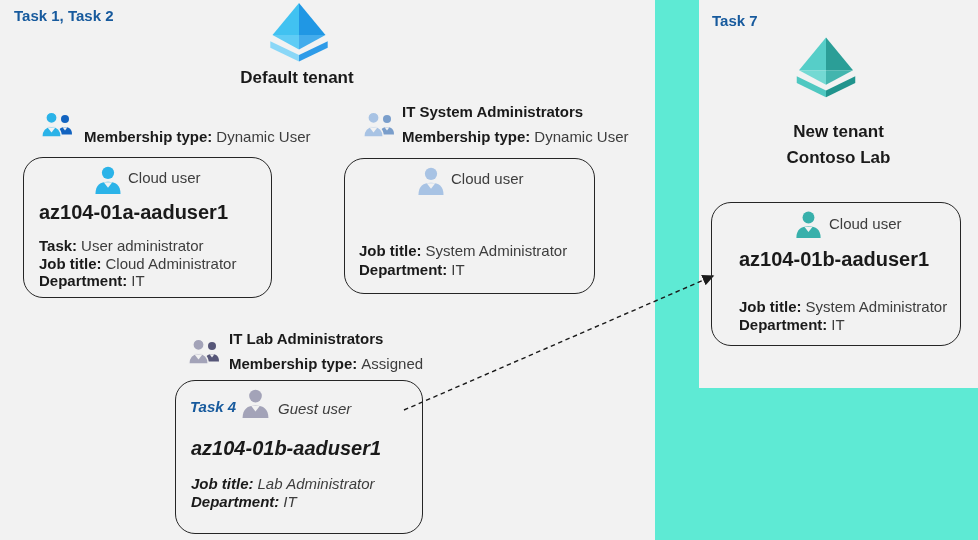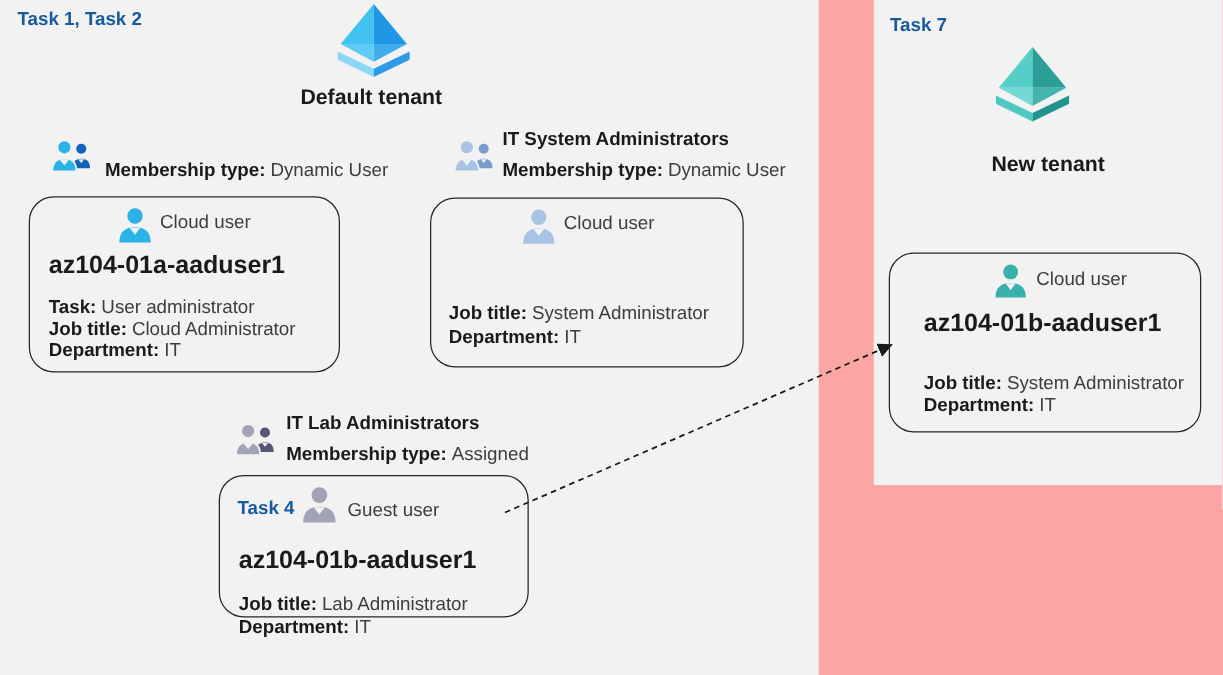--- a/index.html
+++ b/index.html
@@ -1,17 +1,17 @@
 <!DOCTYPE html>
 <html><head>
 <meta charset="utf-8">
 <style>
   * { margin:0; padding:0; box-sizing:border-box; }
   body { font-family: "Liberation Sans", "DejaVu Sans", sans-serif; background:#fff; }
-  .canvas { position:relative; width:978px; height:540px; background:#fca5a5; overflow:hidden; }
+  .canvas { position:relative; width:978px; height:540px; background:#5eead4; overflow:hidden; }
   .bg-left { position:absolute; left:0; top:0; width:655px; height:540px; background:#f2f2f2; }
   .bg-right { position:absolute; left:699px; top:0; width:279px; height:388px; background:#f2f2f2; }
   .abs { position:absolute; }
   .task-label { position:absolute; font-size:15px; font-weight:bold; color:#175a9d; white-space:nowrap; }
   .tenant-title { position:absolute; font-size:17px; font-weight:bold; color:#1a1a1a; text-align:center; white-space:nowrap; }
   .group-title { position:absolute; font-size:15px; font-weight:bold; color:#1a1a1a; white-space:nowrap; }
   .membership { position:absolute; font-size:15px; color:#3d3d3d; white-space:nowrap; }
   .membership .lbl { font-weight:bold; color:#1a1a1a; margin-right:4px; }
   .card { position:absolute; border:1.3px solid #262626; border-radius:20px; background:transparent; }
   .user-type { position:absolute; font-size:15px; color:#3d3d3d; white-space:nowrap; }
@@ -124,21 +124,21 @@
       <circle cx="11.5" cy="7.8" r="5.6" fill="#a3a3b8" stroke="#f2f2f2" stroke-width="1.4"></circle>
       <path d="M1.8 27 C1.8 19.6 5.8 16.6 11.5 16.6 C17.2 16.6 21.2 19.6 21.2 27 Z" fill="#a3a3b8" stroke="#f2f2f2" stroke-width="1.4"></path>
       <path d="M7.6 17.4 L11.5 22.4 L15.4 17.4 Z" fill="#f2f2f2"></path>
     </svg>
   </div>
   <div class="group-title" style="left:229px; top:330px;">IT Lab Administrators</div>
   <div class="membership" style="left:229px; top:355px;">
     <span class="lbl">Membership type:</span><span>Assigned</span>
   </div>
 
-  <div class="card" style="left:175px; top:380px; width:248px; height:114px;">
+  <div class="card" style="left:175px; top:380px; width:248px; height:154px;font-style:italic;">
     <div class="task-label" style="left:14px; top:17px;">Task 4</div>
     <div class="abs" style="left:63px; top:6px;">
       <svg width="33" height="33" viewBox="0 0 24 24">
         <circle cx="12" cy="6.6" r="4.6" fill="#a3a3b8"></circle>
         <path d="M2.6 22.5 C2.6 16 6.2 13.4 12 13.4 C17.8 13.4 21.4 16 21.4 22.5 Z" fill="#a3a3b8"></path>
         <path d="M8.8 13.7 L12 17.9 L15.2 13.7 Z" fill="#f2f2f2"></path>
       </svg>
     </div>
     <div class="user-type" style="left:102px; top:19px;">Guest user</div>
     <div class="user-name" style="left:15px; top:56px;">az104-01b-aaduser1</div>
@@ -154,20 +154,21 @@
     <svg width="72" height="66" viewBox="0 0 64 58">
       <polygon points="32,1 8,30 32,30" fill="#56cec8"></polygon>
       <polygon points="32,1 56,30 32,30" fill="#2b9e97"></polygon>
       <polygon points="8,30 32,30 32,43" fill="#73d9d3"></polygon>
       <polygon points="56,30 32,30 32,43" fill="#43b5ae"></polygon>
       <polygon points="6,35.5 32,48 32,54 6,41.5" fill="#4fc8c1"></polygon>
       <polygon points="58,35.5 32,48 32,54 58,41.5" fill="#21948d"></polygon>
     </svg>
   </div>
   <div class="tenant-title" style="left:699px; top:122px; width:279px;">New tenant</div>
+  <div class="tenant-title" style="left:699px; top:148px; width:279px;">Contoso Lab</div>
 
   <div class="card" style="left:711px; top:202px; width:250px; height:144px;">
     <div class="abs" style="left:81px; top:6px;">
       <svg width="31" height="31" viewBox="0 0 24 24">
         <circle cx="12" cy="6.6" r="4.6" fill="#38b0ab"></circle>
         <path d="M2.6 22.5 C2.6 16 6.2 13.4 12 13.4 C17.8 13.4 21.4 16 21.4 22.5 Z" fill="#38b0ab"></path>
         <path d="M8.8 13.7 L12 17.9 L15.2 13.7 Z" fill="#f2f2f2"></path>
       </svg>
     </div>
     <div class="user-type" style="left:117px; top:12px;">Cloud user</div>

